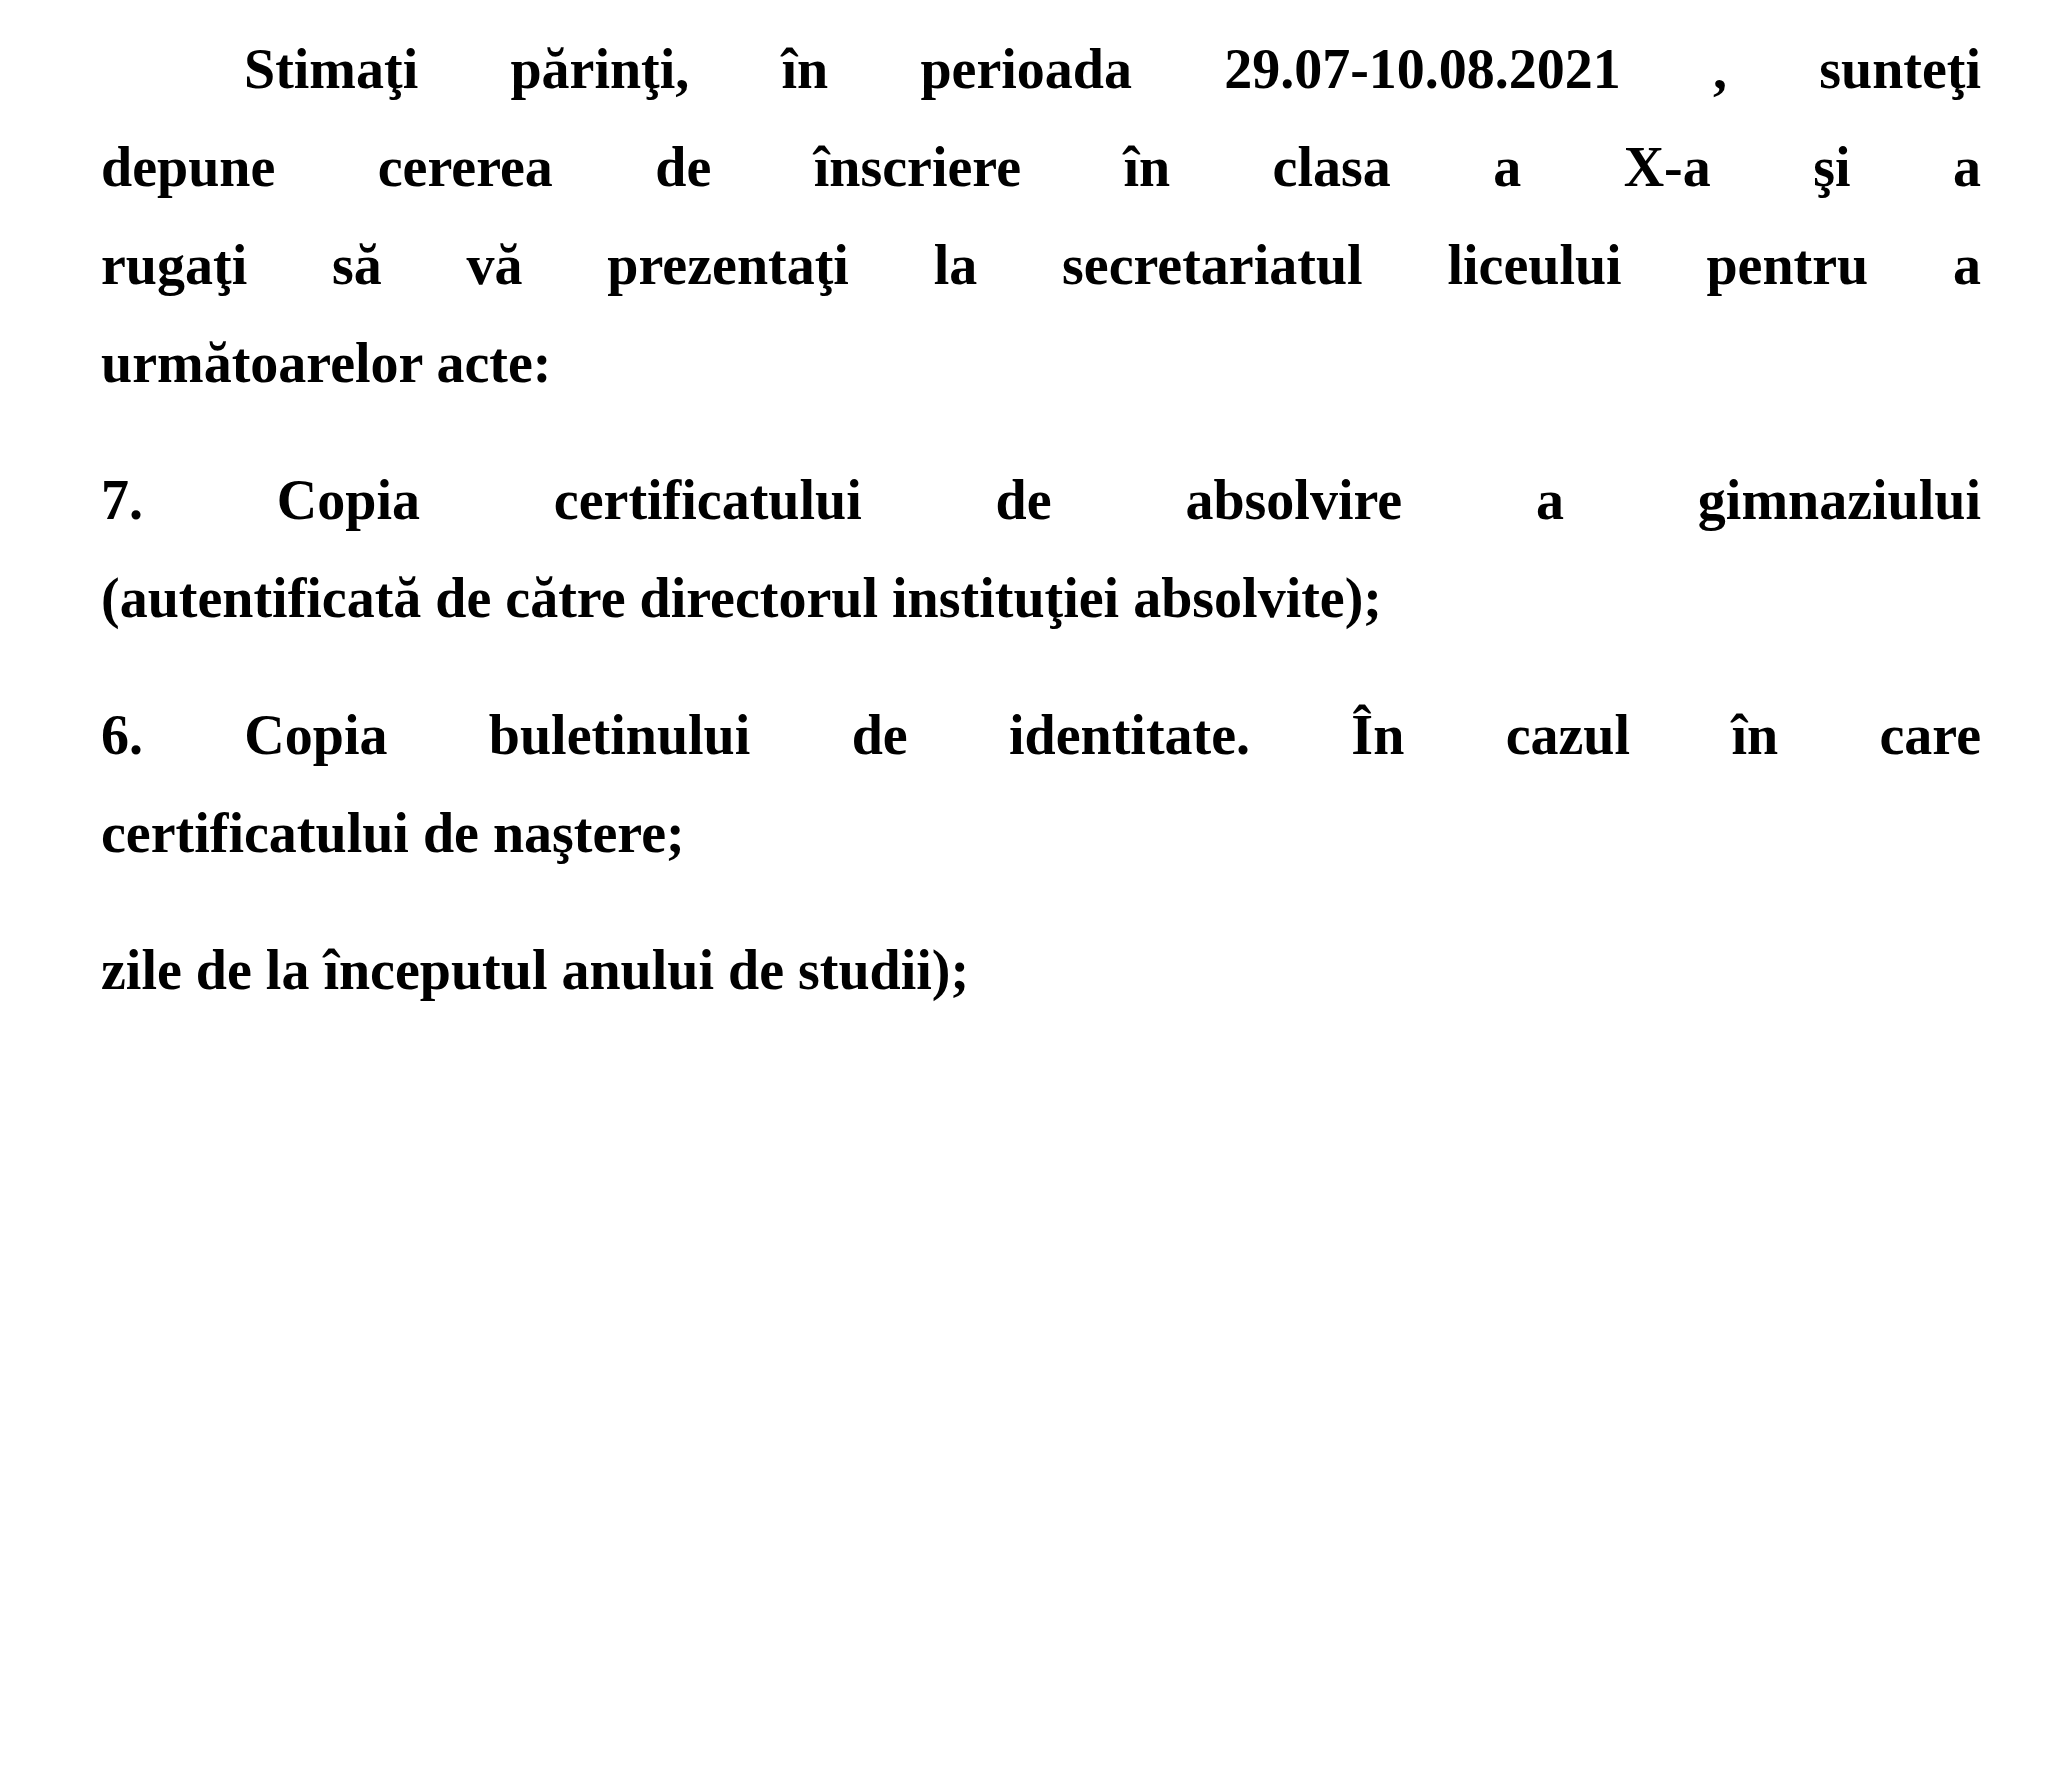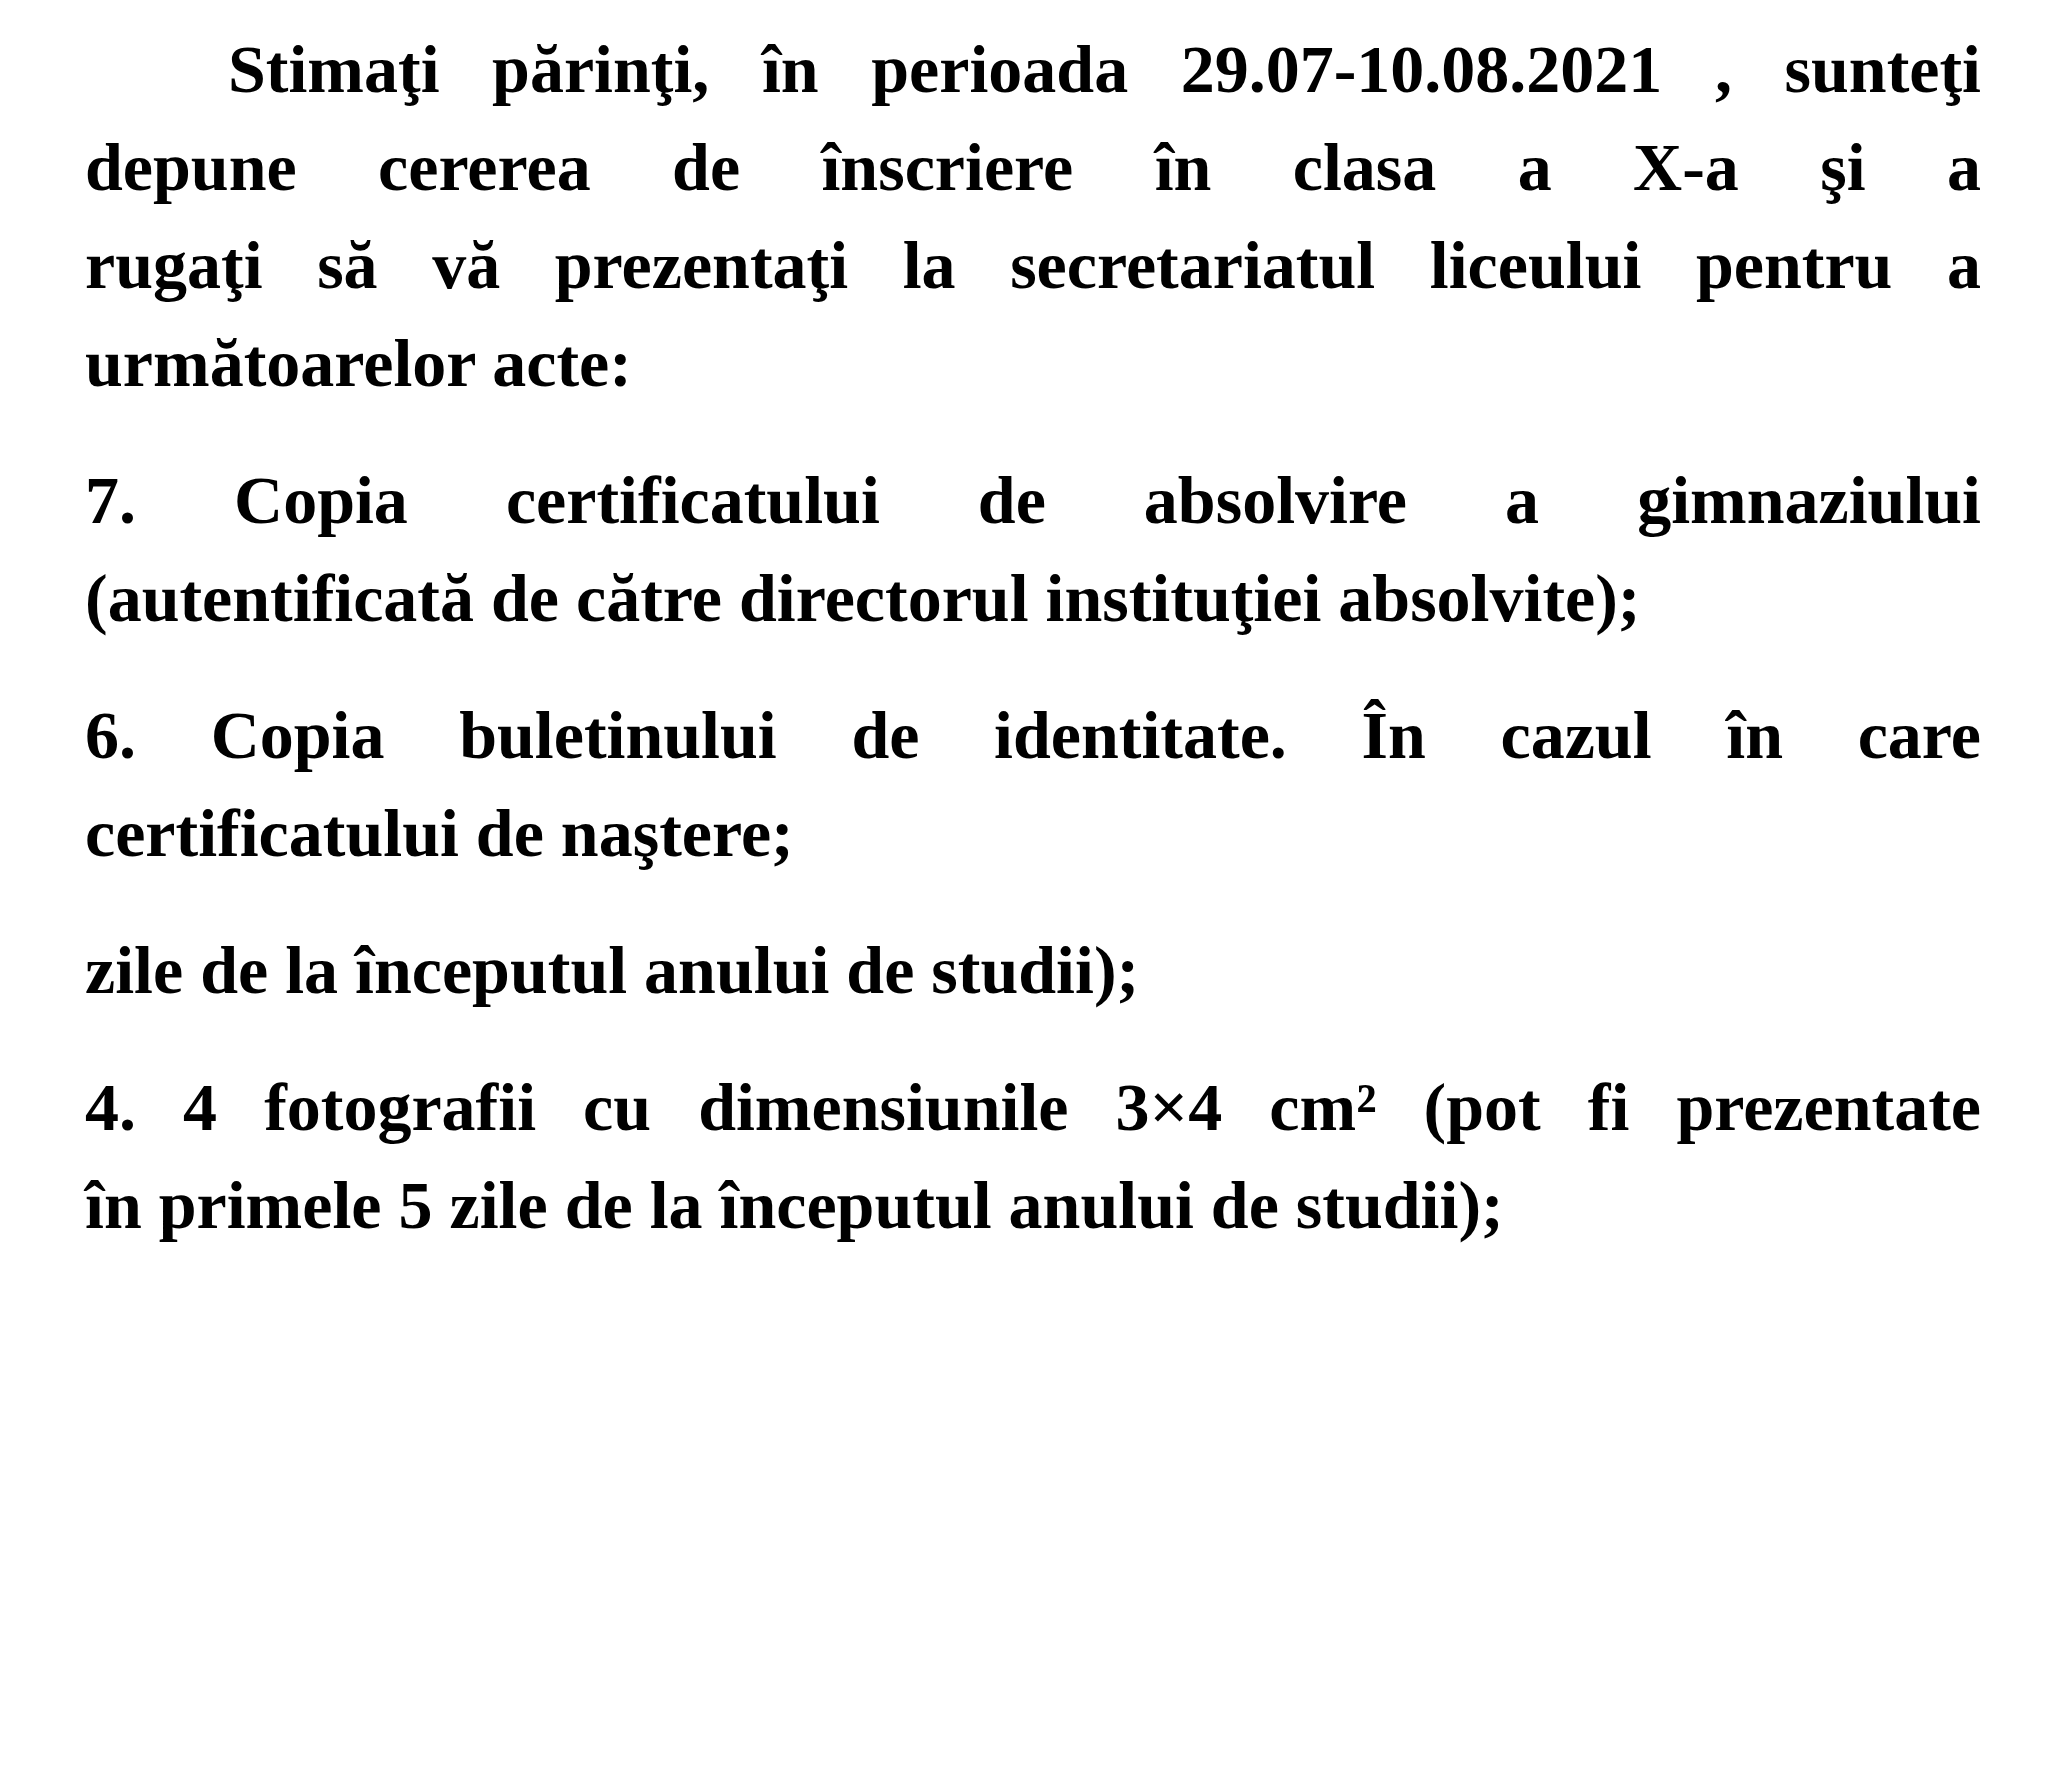--- a/index.html
+++ b/index.html
@@ -16,22 +16,22 @@
     font-weight: bold;
   }
   .page {
     box-sizing: border-box;
     width: 2066px;
     height: 1780px;
     padding: 20.4px 85px 0 85px;
     background: #ffffff;
   }
   .para {
-    margin: 0 0 39px 0;
-    font-size: 68px;
+    margin: 0 0 39px 16px;
+    font-size: 56px;
     line-height: 98px;
     letter-spacing: 0;
   }
   .line {
     text-align: justify;
     text-align-last: justify;
     white-space: normal;
   }
   .line.last {
     text-align: center;
@@ -60,19 +60,15 @@
 
   <p class="para">
     <span class="line" style="display:block">6. Copia buletinului de identitate. În cazul în care</span>
     <span class="line last" style="display:block">certificatului de naştere;</span>
   </p>
 
   <p class="para">
     <span class="line last" style="display:block">zile de la începutul anului de studii);</span>
   </p>
 
-  <p class="para">
-    <span class="line" style="display:block">4. 4 fotografii cu dimensiunile 3×4 cm² (pot fi prezentate</span>
-    <span class="line last" style="display:block">în primele 5 zile de la începutul anului de studii);</span>
-  </p>
 
 </div>
 
 
 </body></html>

